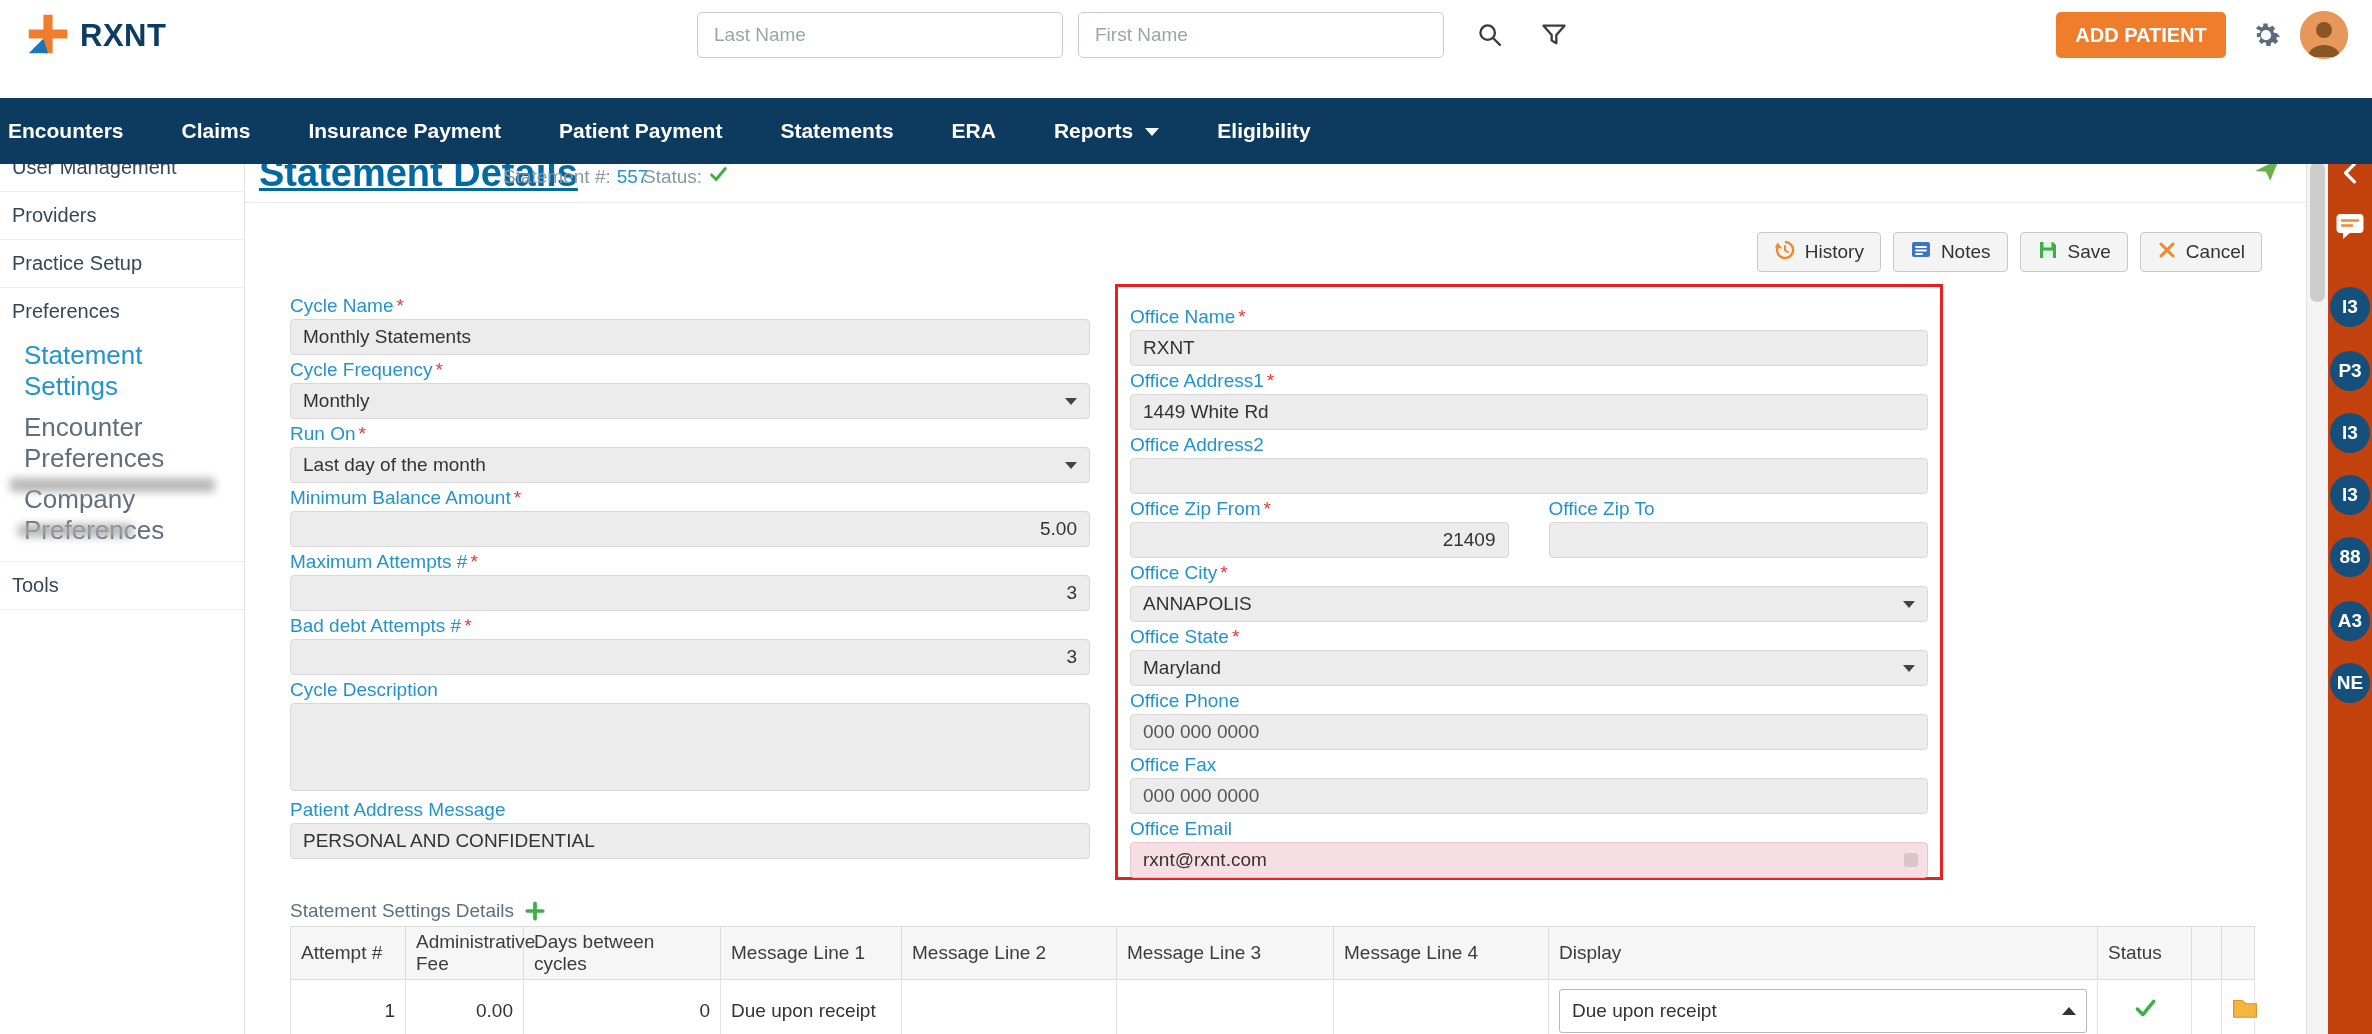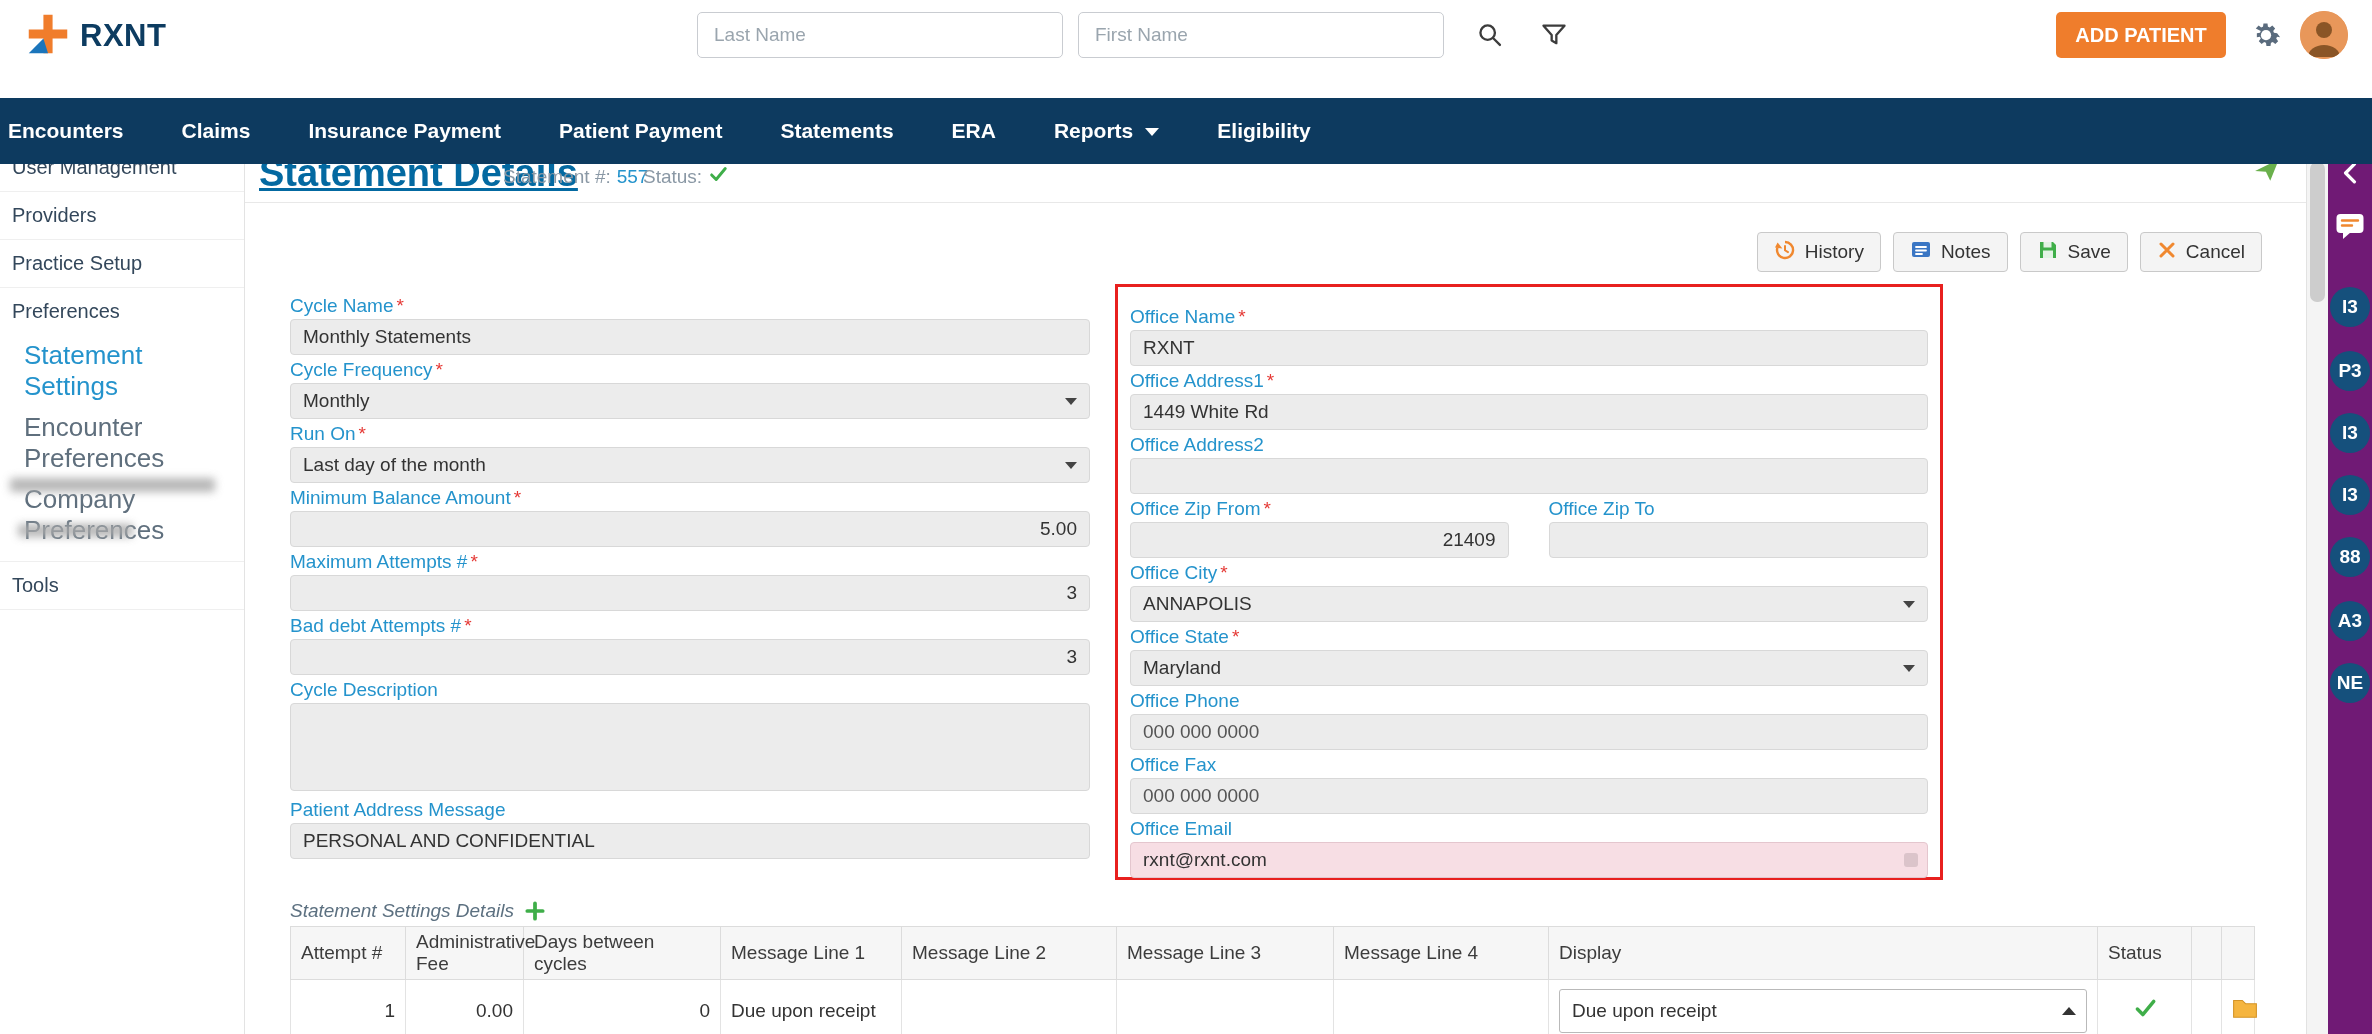--- a/index.html
+++ b/index.html
@@ -63,36 +63,36 @@
   .sel-caret { position:absolute; right:12px; top:50%; margin-top:-3px; border-left:6px solid transparent; border-right:6px solid transparent; border-top:7px solid #444; }
 
   .office-box { position:absolute; left:870px; top:148px; width:828px; height:596px; border:3px solid #e8201f; padding:20px 12px 0 12px; background:#fff; }
   .zip-row { display:flex; gap:40px; }
   .zip-col1 { width:379px; } .zip-col2 { width:380px; }
   .email-wrap { position:relative; }
   .finput.email { background:#f7dee4; border-color:#e4c6ce; }
   .email-ic { position:absolute; right:10px; top:11px; width:14px; height:14px; border-radius:3px; background:#b8a4aa; opacity:.45; }
 
   
-  .details-title { position:absolute; left:45px; top:764px; font-size:19px; color:#5c7080; display:flex; align-items:center; gap:10px;font-style:italic; }
+  .details-title { position:absolute; left:45px; top:764px; font-size:19px; color:#5c7080; display:flex; align-items:center; gap:10px; }
   .plus-btn { background:none; border:none; cursor:pointer; line-height:0; }
   .details-table { position:absolute; left:45px; top:790px; width:1964px; border-collapse:collapse; table-layout:fixed; background:#fff; }
   .details-table th { background:#f6f6f6; border:1px solid #dcdcdc; font-size:19px; font-weight:400; color:#3c3c3c; padding:4px 10px; height:48px; text-align:left; vertical-align:middle; }
   .details-table td { border:1px solid #e3e3e3; font-size:19px; color:#333; padding:4px 10px; height:62px; vertical-align:middle; background:#fff; }
   .cell-num { text-align:right; }
   .cell-center { text-align:center; }
   .display-box { position:relative; height:44px; background:#fff; border:1px solid #b9b9b9; border-radius:3px; display:flex; align-items:center; padding:0 34px 0 12px; cursor:pointer; }
   .caret-up { position:absolute; right:10px; top:50%; margin-top:-4px; border-left:7px solid transparent; border-right:7px solid transparent; border-bottom:8px solid #333; }
 
   
   .vscroll { position:absolute; right:44px; top:0; bottom:0; width:22px; background:#f4f4f4; border-left:1px solid #e2e2e2; }
   .sb-up { position:absolute; top:7px; left:50%; margin-left:-6px; border-left:6px solid transparent; border-right:6px solid transparent; border-bottom:8px solid #8b8b8b; cursor:pointer; }
   .sb-thumb { position:absolute; top:26px; left:3px; width:15px; height:140px; background:#cdcdcd; border-radius:7px; cursor:pointer; }
 
-  .rail { position:absolute; right:0; top:0; bottom:0; width:44px; background:#701a75; }
+  .rail { position:absolute; right:0; top:0; bottom:0; width:44px; background:#c2410c; }
   .rail-chevron { position:absolute; top:26px; left:12px; cursor:pointer; }
   .rail-chat { position:absolute; top:76px; left:7px; cursor:pointer; }
   .badge { position:absolute; left:2px; width:40px; height:40px; border-radius:50%; background:#15507c; color:#fff; font-size:19px; font-weight:700; display:flex; align-items:center; justify-content:center; cursor:pointer; }
 </style>
 </head>
 <body>
 
 <div id="app">
 
   <div class="topbar">

